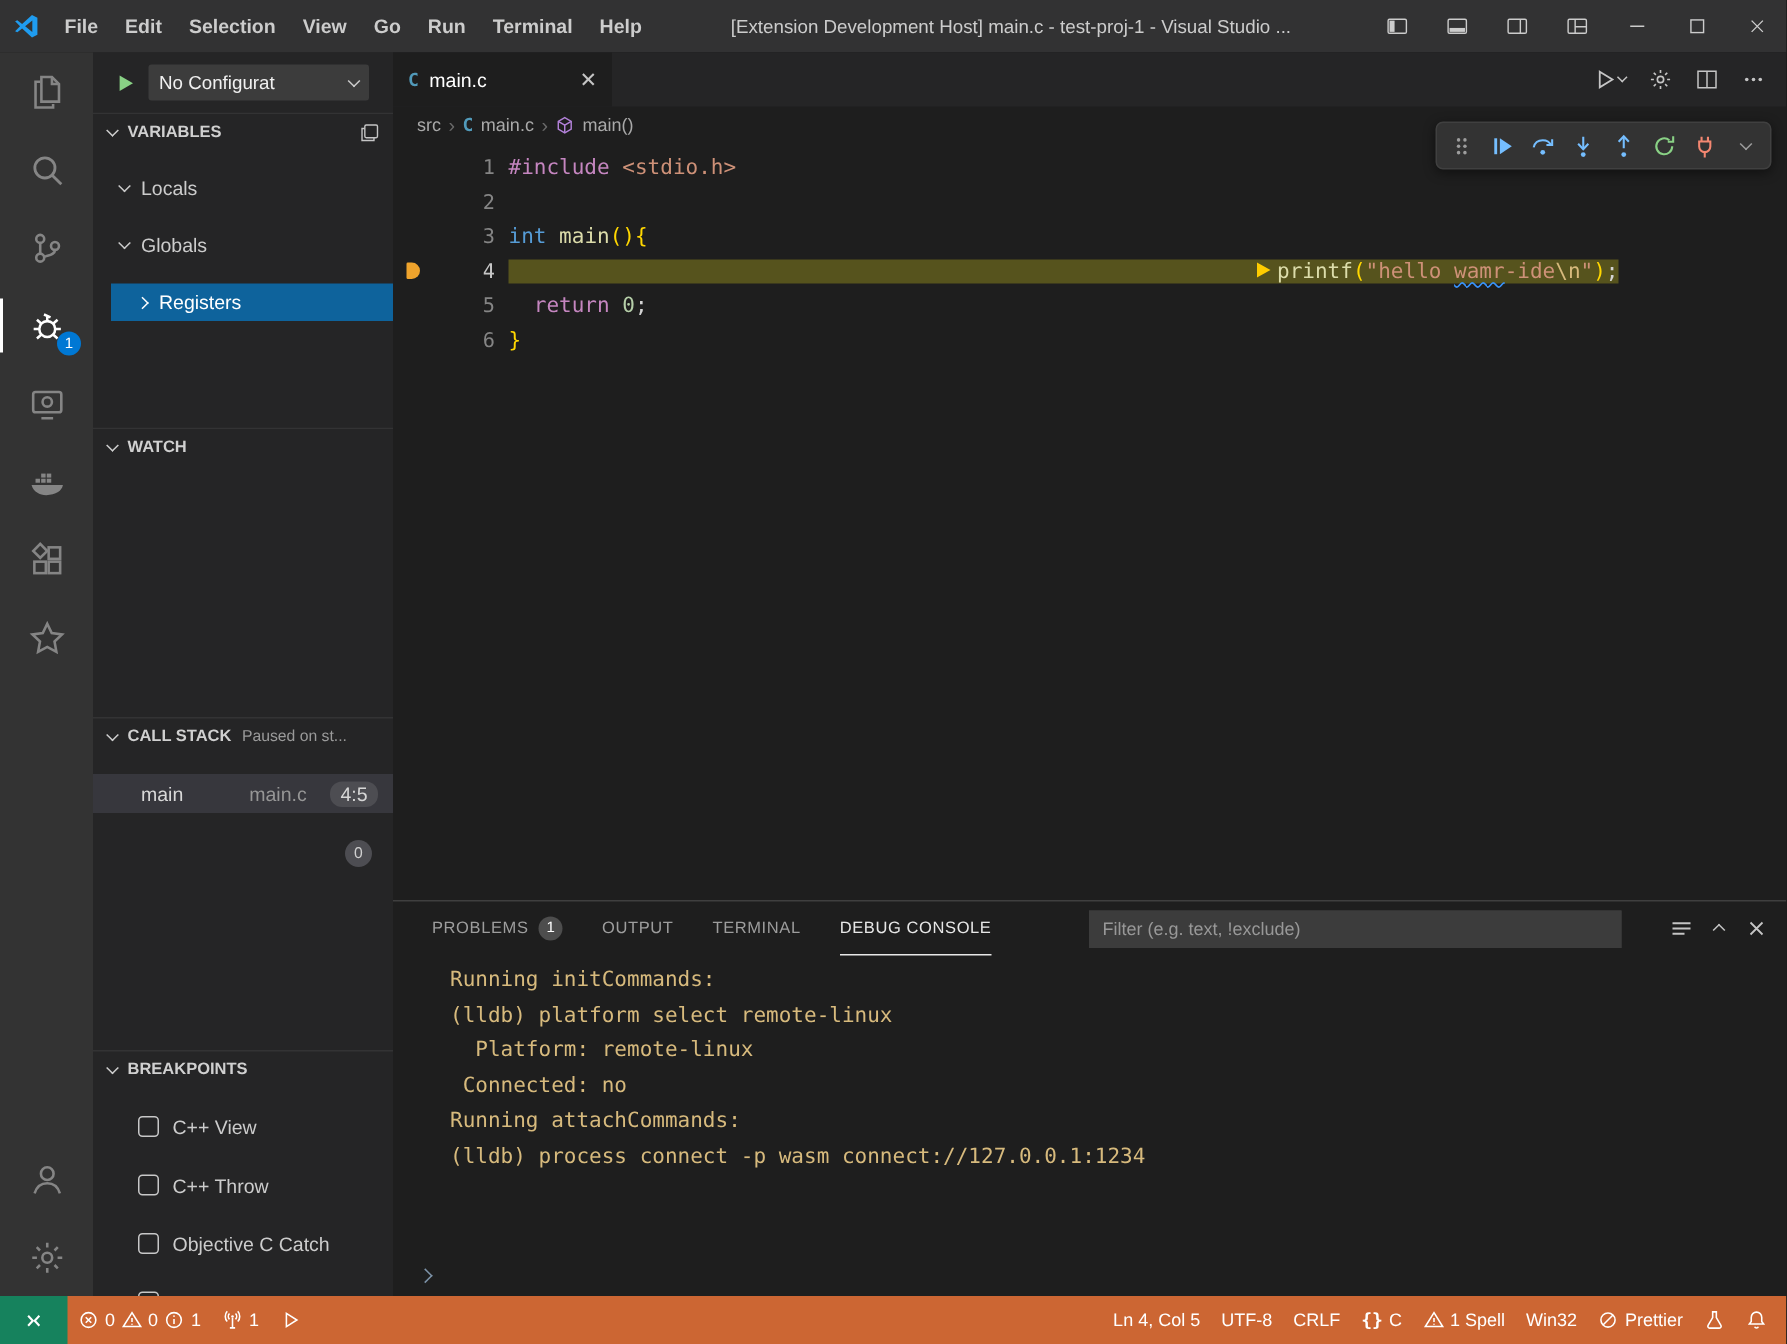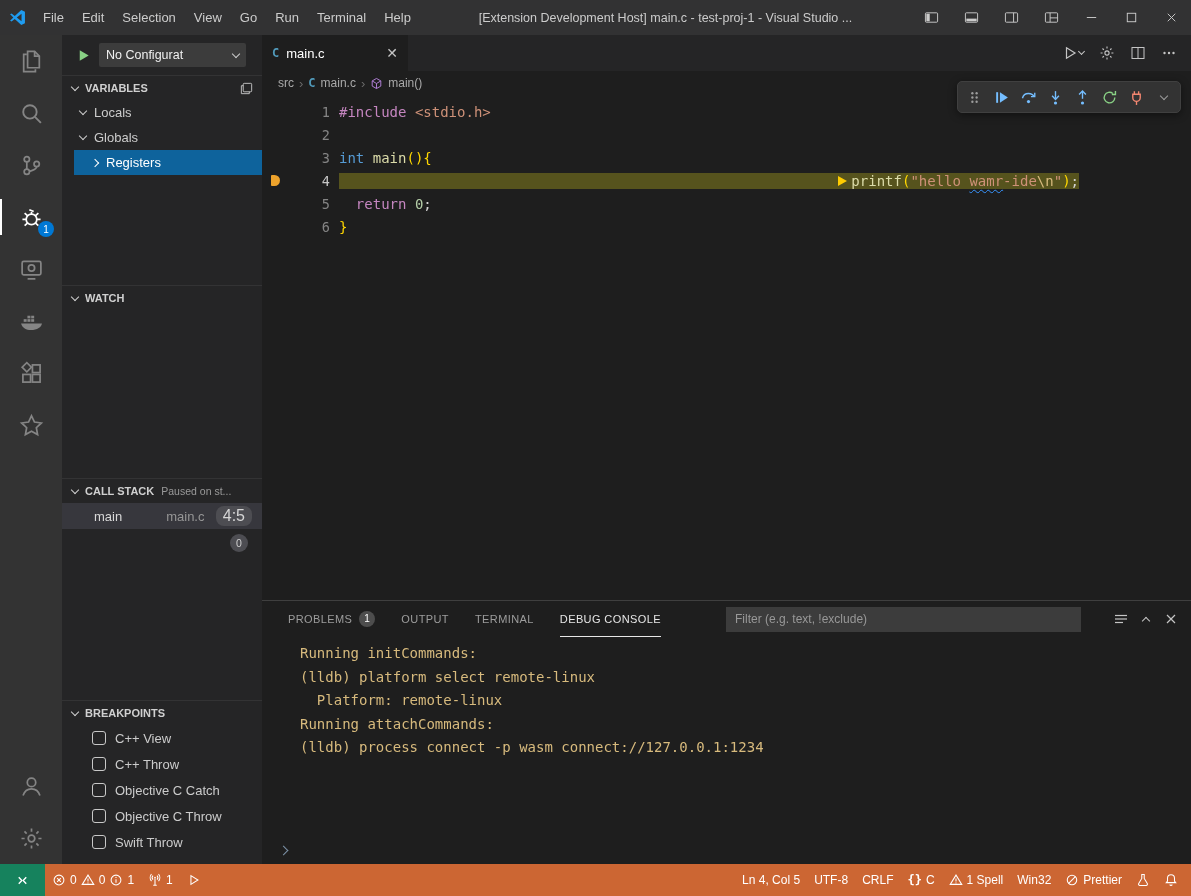--- a/index.html
+++ b/index.html
@@ -4,21 +4,21 @@
 <style>
   * { margin:0; padding:0; box-sizing:border-box; }
   html,body { background:#1e1e1e; }
   body { font-family:"Liberation Sans", sans-serif; color:#cccccc; }
   .window { width:1191px; height:896px; display:flex; flex-direction:column; background:#1e1e1e; overflow:hidden; position:relative; }
 
   
   .titlebar { height:35px; flex:none; background:#323233; display:flex; align-items:center; font-size:13px; color:#cccccc; }
   .vscode-logo { width:34px; display:flex; justify-content:center; }
   .menus { display:flex; }
-  .menus span { padding:0 9px; line-height:35px; cursor:default; }
+  .menus span { padding:0 9px; line-height:35px; cursor:default;font-weight:bold; }
   .tb-title { flex:1; text-align:center; font-size:12.5px; color:#cccccc; white-space:nowrap; overflow:hidden; text-overflow:ellipsis; }
   .win-controls { display:flex; height:100%; }
   .wc { width:40px; height:100%; display:flex; align-items:center; justify-content:center; color:#cccccc; }
   .wc svg { width:15px; height:15px; }
 
   
   .main { flex:1; min-height:0; display:flex; }
 
   
   .activitybar { width:62px; flex:none; background:#333333; display:flex; flex-direction:column; }
@@ -29,31 +29,31 @@
   .ab-badge { position:absolute; right:8px; bottom:6px; min-width:16px; height:16px; border-radius:50%; background:var(--activity-badge,#0078d4); color:#fff; font-size:10px; display:flex; align-items:center; justify-content:center; }
   .ab-spacer { flex:1; }
 
   
   .sidebar { width:200px; flex:none; background:#252526; display:flex; flex-direction:column; overflow:hidden; font-size:13px; }
   .runbar { height:40px; flex:none; display:flex; align-items:center; padding:0 16px 0 14px; gap:8px; }
   .play-btn { color:#89d185; display:flex; }
   .play-btn svg { width:15px; height:15px; }
   .config-dd { flex:1; height:24px; background:#3c3c3c; border-radius:2px; display:flex; align-items:center; padding:0 7px; font-size:12.5px; color:#f0f0f0; white-space:nowrap; overflow:hidden; }
   .config-dd .chev { margin-left:auto; color:#cccccc; }
-  .section { display:flex; flex-direction:column; overflow:hidden; }
+  .section { display:flex; flex-direction:column; overflow:hidden;gap:13px; }
   .sec-head { height:25px; flex:none; display:flex; align-items:center; gap:7px; padding:0 8px 0 10px; font-size:11px; font-weight:bold; color:#d0d0d0; border-top:1px solid rgba(97,97,97,.25); }
   .sec-status { font-weight:normal; font-size:10.5px; color:#9a9a9a; white-space:nowrap; overflow:hidden; }
   .sec-action { margin-left:auto; color:#c5c5c5; display:flex; }
   .sec-action svg { width:15px; height:15px; }
   .tree-row { height:25px; flex:none; display:flex; align-items:center; gap:8px; padding-left:18px; color:#cccccc; }
   .tree-row.selected { background:var(--selection-blue,#0e639c); color:#ffffff;margin-left:12px; }
   .cs-frame { height:26px; display:flex; align-items:center; background:#37373d; padding:0 10px 0 32px; }
   .cs-name { color:#d8d8d8; }
   .cs-file { color:#969696; margin-left:44px; }
-  .cs-pos { margin-left:auto; background:#4d4d52; border-radius:8px; font-size:16px; padding:1px 7px; color:#d6d6d6; }
+  .cs-pos { margin-left:auto; background:#4d4d52; border-radius:8px; font-size:13px; padding:1px 7px; color:#d6d6d6; }
   .cs-badge-row { height:28px; display:flex; align-items:center; justify-content:flex-end; padding-right:14px; }
   .round-badge { width:18px; height:18px; border-radius:50%; background:#4d4d52; color:#d0d0d0; font-size:10.5px; display:flex; align-items:center; justify-content:center; }
   .bp-row { height:26px; flex:none; display:flex; align-items:center; gap:9px; padding-left:30px; }
   .checkbox { width:14px; height:14px; border:1px solid #c8c8c8; border-radius:3px; background:transparent; flex:none; }
   .chev { display:inline-block; width:6px; height:6px; border-right:1.4px solid currentColor; border-bottom:1.4px solid currentColor; }
   .chev.down { transform:rotate(45deg); margin-top:-3px; }
   .chev.right { transform:rotate(-45deg); }
   .chev.up { transform:rotate(-135deg); margin-top:3px; }
 
   
@@ -498,20 +498,21 @@
                 <svg viewBox="0 0 16 16" stroke="currentColor" stroke-width="1.2">
                   <path d="M4 4l8 8M12 4l-8 8"></path>
                 </svg>
               </span>
           </span>
         </div>
         <div class="console">
             <div class="console-line">Running initCommands:</div>
             <div class="console-line">(lldb) platform select remote-linux</div>
             <div class="console-line">  Platform: remote-linux</div>
+            <div class="console-line"> Connected: no</div>
             <div class="console-line">Running attachCommands:</div>
             <div class="console-line">(lldb) process connect -p wasm connect://127.0.0.1:1234</div>
           </div>
         <div class="prompt-row">
           <span class="chev right"></span>
         </div>
       </div>
     </section>
   </div>
 

